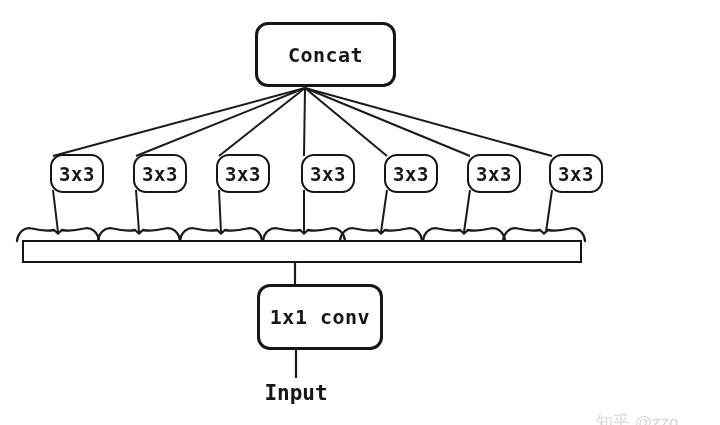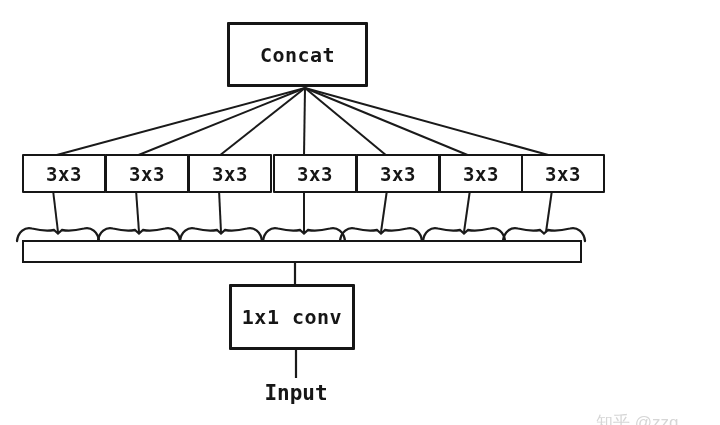--- a/index.html
+++ b/index.html
@@ -24,39 +24,40 @@
   }
   .wires line, .wires path {
     stroke: #1a1a1a;
     fill: none;
   }
   .node {
     position: absolute;
     box-sizing: border-box;
     background: #ffffff;
     border: 3px solid #161616;
-    border-radius: 1px;
+    border-radius: 13px;
     display: flex;
     align-items: center;
     justify-content: center;
     z-index: 2;
+    margin-left: 28px;
   }
   .node .lbl {
     font-weight: 600;
     letter-spacing: 0.5px;
     white-space: pre;
   }
   .concat-node {
     left: 227px; top: 22px;
     width: 141px; height: 65px;
     font-size: 20px;
   }
   .b3 {
     top: 154px;
-    width: 84px; height: 39px;
+    width: 54px; height: 39px;
     border-width: 2.6px;
     font-size: 19px;
   }
   .b3-0 { left: 22px; }
   .b3-1 { left: 105px; }
   .b3-2 { left: 188px; }
   .b3-3 { left: 273px; }
   .b3-4 { left: 356px; }
   .b3-5 { left: 439px; }
   .b3-6 { left: 521px; }

